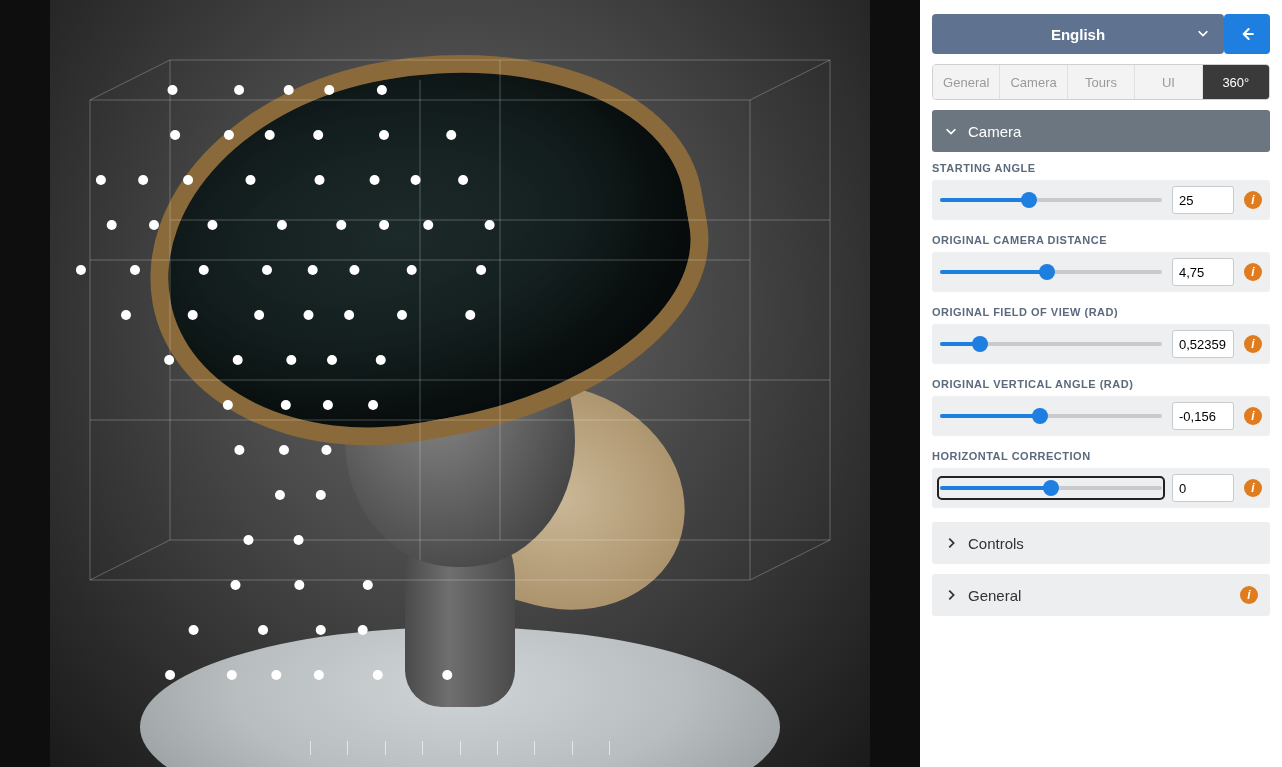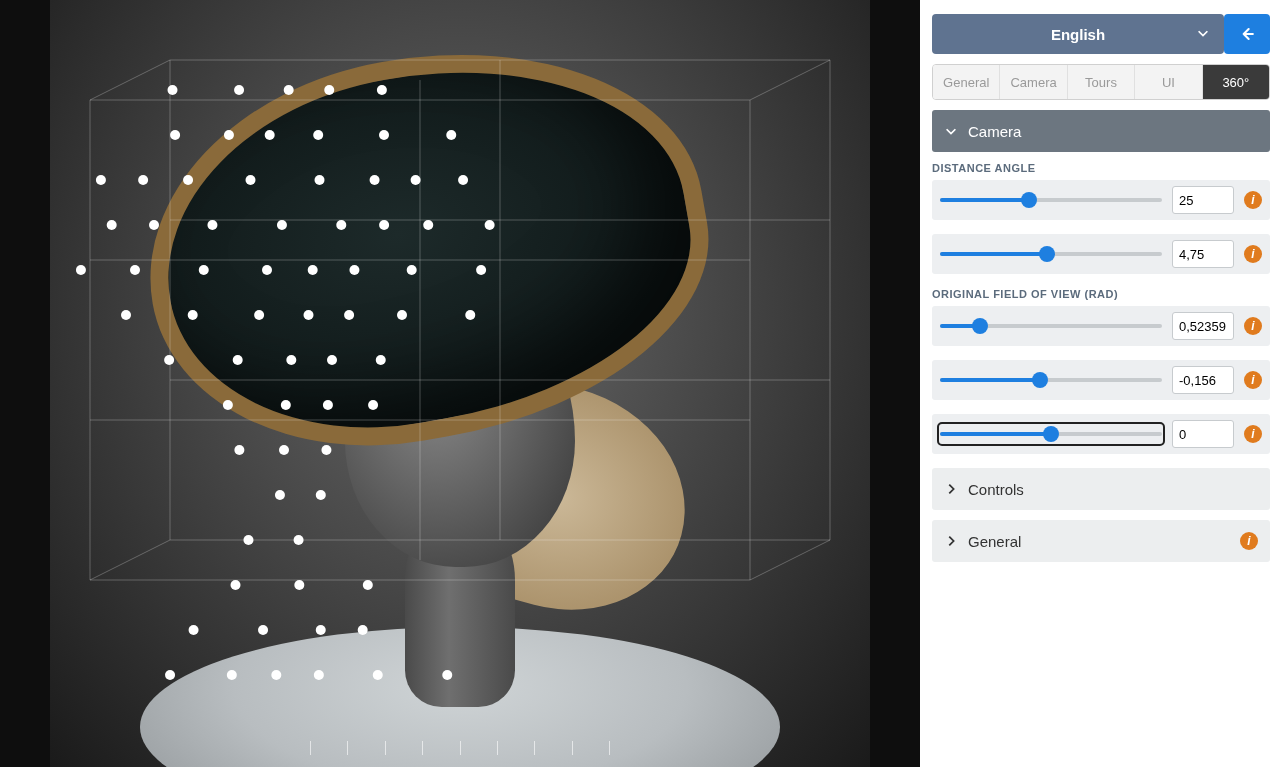--- a/index.html
+++ b/index.html
@@ -383,34 +383,35 @@
   </div>
 
   <div class="accordion">
     <svg class="chev-svg" viewBox="0 0 16 16">
         <path d="M3 6l5 5 5-5"></path>
       </svg>
     <span>Camera</span>
   </div>
 
   <div class="field">
-    <div class="field-label">DISTANCE ANGLE</div>
+    <div class="field-label">STARTING ANGLE</div>
     <div class="field-row">
       <div class="slider">
         <div class="track">
             <div class="track-fill" style="width:40%"></div>
             <div class="thumb" style="left:40%"></div>
           </div>
       </div>
       <input class="value-input" value="25" style="">
       <div class="info-dot">i</div>
     </div>
   </div>
 
   <div class="field">
+    <div class="field-label">ORIGINAL CAMERA DISTANCE</div>
     <div class="field-row">
       <div class="slider">
         <div class="track">
             <div class="track-fill" style="width:48%"></div>
             <div class="thumb" style="left:48%"></div>
           </div>
       </div>
       <input class="value-input" value="4,75" style="">
       <div class="info-dot">i</div>
     </div>
@@ -424,33 +425,35 @@
             <div class="track-fill" style="width:18%"></div>
             <div class="thumb" style="left:18%"></div>
           </div>
       </div>
       <input class="value-input" value="0,52359" style="">
       <div class="info-dot">i</div>
     </div>
   </div>
 
   <div class="field">
+    <div class="field-label">ORIGINAL VERTICAL ANGLE (RAD)</div>
     <div class="field-row">
       <div class="slider">
         <div class="track">
             <div class="track-fill" style="width:45%"></div>
             <div class="thumb" style="left:45%"></div>
           </div>
       </div>
       <input class="value-input" value="-0,156" style="">
       <div class="info-dot">i</div>
     </div>
   </div>
 
   <div class="field">
+    <div class="field-label">HORIZONTAL CORRECTION</div>
     <div class="field-row">
       <div class="slider focused">
         <div class="track">
             <div class="track-fill" style="width:50%"></div>
             <div class="thumb" style="left:50%"></div>
           </div>
       </div>
       <input class="value-input" value="0" style="">
       <div class="info-dot">i</div>
     </div>

